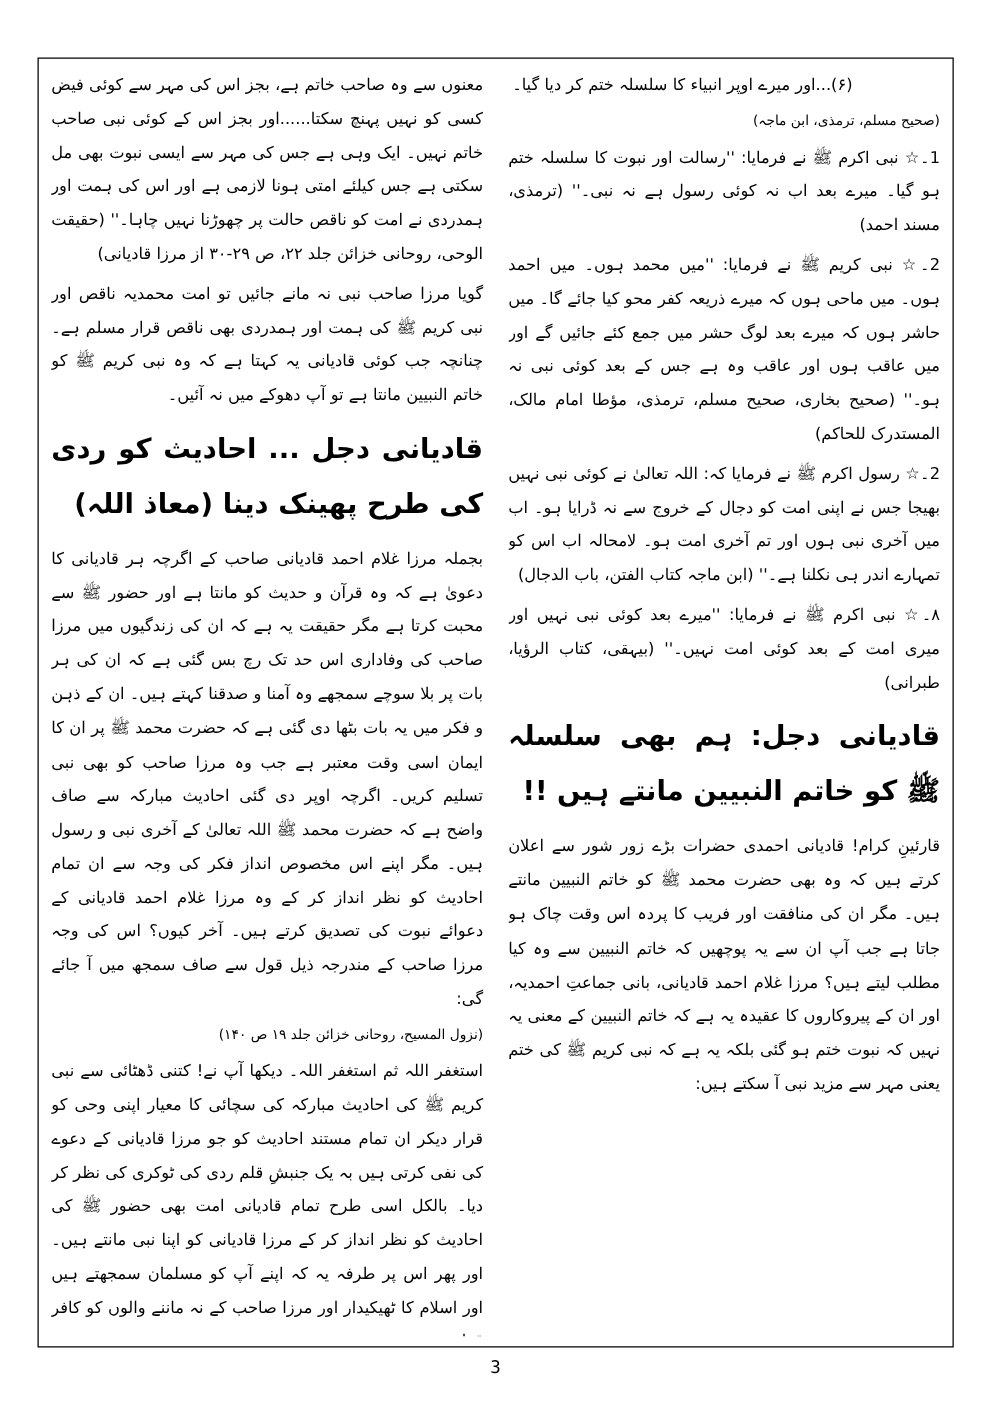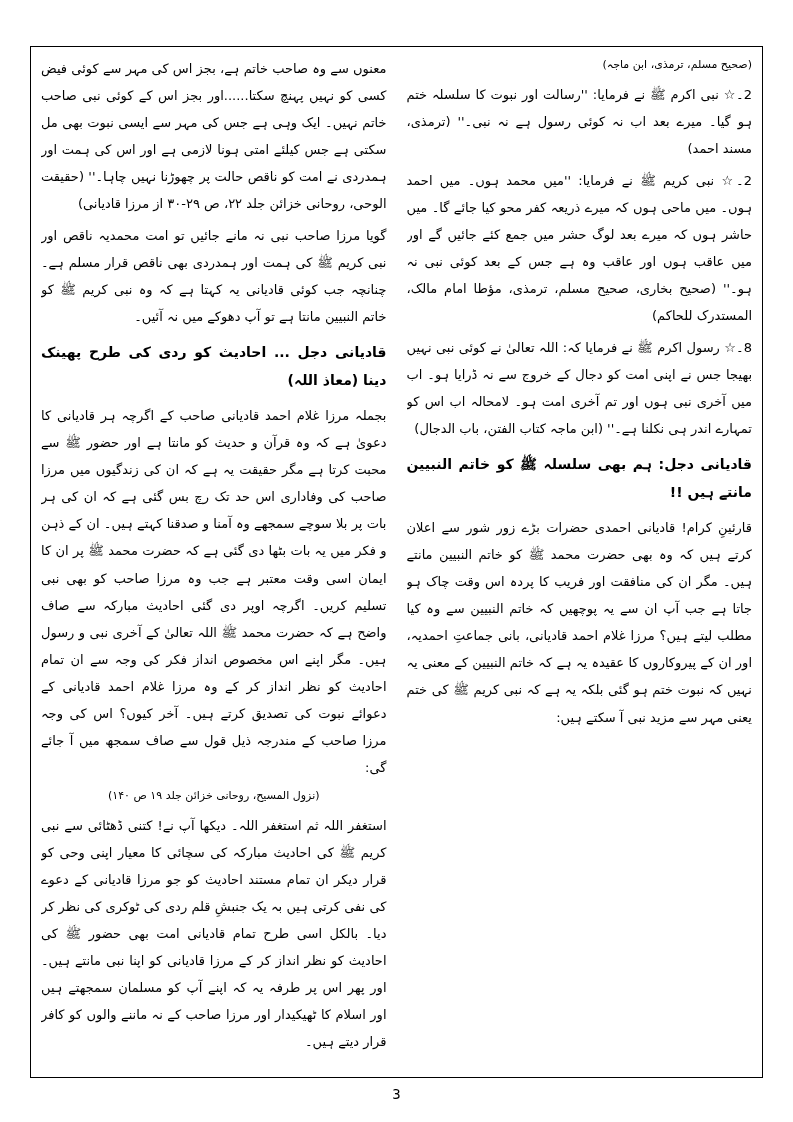--- a/index.html
+++ b/index.html
@@ -47,25 +47,25 @@
   }
   .col p.first-indent {
     text-indent: 70px;
   }
   .citation-line {
     font-size: 11px !important;
     line-height: 1.9 !important;
     text-align: right;
   }
   .citation-line.centered {
-    text-align: center;
+    text-align: right;
   }
   .qheading {
     margin: 8px 0 8px 0;
-    font-size: 14px;
+    font-size: 22px;
     font-weight: bold;
     line-height: 2.0;
     text-align: justify;
   }
   .page-number {
     position: absolute;
     left: 0;
     right: 0;
     top: 1086px;
     text-align: center;
@@ -74,24 +74,26 @@
   }
 </style>
 </head>
 <body>
 
 <div class="sheet">
   <div class="frame">
     <div class="columns">
 
       <div class="col">
+        <p class="first-indent">(۶)...اور میرے اوپر انبیاء کا سلسلہ ختم کر دیا گیا۔</p>
         <p class="citation-line">(صحیح مسلم، ترمذی، ابن ماجہ)</p>
-        <p>2۔☆ نبی اکرم ﷺ نے فرمایا: ''رسالت اور نبوت کا سلسلہ ختم ہو گیا۔ میرے بعد اب نہ کوئی رسول ہے نہ نبی۔'' (ترمذی، مسند احمد)</p>
+        <p>1۔☆ نبی اکرم ﷺ نے فرمایا: ''رسالت اور نبوت کا سلسلہ ختم ہو گیا۔ میرے بعد اب نہ کوئی رسول ہے نہ نبی۔'' (ترمذی، مسند احمد)</p>
         <p>2۔☆ نبی کریم ﷺ نے فرمایا: ''میں محمد ہوں۔ میں احمد ہوں۔ میں ماحی ہوں کہ میرے ذریعہ کفر محو کیا جائے گا۔ میں حاشر ہوں کہ میرے بعد لوگ حشر میں جمع کئے جائیں گے اور میں عاقب ہوں اور عاقب وہ ہے جس کے بعد کوئی نبی نہ ہو۔'' (صحیح بخاری، صحیح مسلم، ترمذی، مؤطا امام مالک، المستدرک للحاکم)</p>
-        <p>8۔☆ رسول اکرم ﷺ نے فرمایا کہ: اللہ تعالیٰ نے کوئی نبی نہیں بھیجا جس نے اپنی امت کو دجال کے خروج سے نہ ڈرایا ہو۔ اب میں آخری نبی ہوں اور تم آخری امت ہو۔ لامحالہ اب اس کو تمہارے اندر ہی نکلنا ہے۔'' (ابن ماجہ کتاب الفتن، باب الدجال)</p>
+        <p>2۔☆ رسول اکرم ﷺ نے فرمایا کہ: اللہ تعالیٰ نے کوئی نبی نہیں بھیجا جس نے اپنی امت کو دجال کے خروج سے نہ ڈرایا ہو۔ اب میں آخری نبی ہوں اور تم آخری امت ہو۔ لامحالہ اب اس کو تمہارے اندر ہی نکلنا ہے۔'' (ابن ماجہ کتاب الفتن، باب الدجال)</p>
+        <p>۸۔☆ نبی اکرم ﷺ نے فرمایا: ''میرے بعد کوئی نبی نہیں اور میری امت کے بعد کوئی امت نہیں۔'' (بیہقی، کتاب الرؤیا، طبرانی)</p>
         <h3 class="qheading">قادیانی دجل: ہم بھی سلسلہ ﷺ کو خاتم النبیین مانتے ہیں !!</h3>
         <p>قارئینِ کرام! قادیانی احمدی حضرات بڑے زور شور سے اعلان کرتے ہیں کہ وہ بھی حضرت محمد ﷺ کو خاتم النبیین مانتے ہیں۔ مگر ان کی منافقت اور فریب کا پردہ اس وقت چاک ہو جاتا ہے جب آپ ان سے یہ پوچھیں کہ خاتم النبیین سے وہ کیا مطلب لیتے ہیں؟ مرزا غلام احمد قادیانی، بانی جماعتِ احمدیہ، اور ان کے پیروکاروں کا عقیدہ یہ ہے کہ خاتم النبیین کے معنی یہ نہیں کہ نبوت ختم ہو گئی بلکہ یہ ہے کہ نبی کریم ﷺ کی ختم یعنی مہر سے مزید نبی آ سکتے ہیں:</p>
 
       </div>
 
       <div class="col">
         <p>معنوں سے وہ صاحب خاتم ہے، بجز اس کی مہر سے کوئی فیض کسی کو نہیں پہنچ سکتا......اور بجز اس کے کوئی نبی صاحب خاتم نہیں۔ ایک وہی ہے جس کی مہر سے ایسی نبوت بھی مل سکتی ہے جس کیلئے امتی ہونا لازمی ہے اور اس کی ہمت اور ہمدردی نے امت کو ناقص حالت پر چھوڑنا نہیں چاہا۔'' (حقیقت الوحی، روحانی خزائن جلد ۲۲، ص ۲۹-۳۰ از مرزا قادیانی)</p>
         <p>گویا مرزا صاحب نبی نہ مانے جائیں تو امت محمدیہ ناقص اور نبی کریم ﷺ کی ہمت اور ہمدردی بھی ناقص قرار مسلم ہے۔ چنانچہ جب کوئی قادیانی یہ کہتا ہے کہ وہ نبی کریم ﷺ کو خاتم النبیین مانتا ہے تو آپ دھوکے میں نہ آئیں۔</p>
         <h3 class="qheading">قادیانی دجل ... احادیث کو ردی کی طرح پھینک دینا (معاذ اللہ)</h3>
         <p>بجملہ مرزا غلام احمد قادیانی صاحب کے اگرچہ ہر قادیانی کا دعویٰ ہے کہ وہ قرآن و حدیث کو مانتا ہے اور حضور ﷺ سے محبت کرتا ہے مگر حقیقت یہ ہے کہ ان کی زندگیوں میں مرزا صاحب کی وفاداری اس حد تک رچ بس گئی ہے کہ ان کی ہر بات پر بلا سوچے سمجھے وہ آمنا و صدقنا کہتے ہیں۔ ان کے ذہن و فکر میں یہ بات بٹھا دی گئی ہے کہ حضرت محمد ﷺ پر ان کا ایمان اسی وقت معتبر ہے جب وہ مرزا صاحب کو بھی نبی تسلیم کریں۔ اگرچہ اوپر دی گئی احادیث مبارکہ سے صاف واضح ہے کہ حضرت محمد ﷺ اللہ تعالیٰ کے آخری نبی و رسول ہیں۔ مگر اپنے اس مخصوص انداز فکر کی وجہ سے ان تمام احادیث کو نظر انداز کر کے وہ مرزا غلام احمد قادیانی کے دعوائے نبوت کی تصدیق کرتے ہیں۔ آخر کیوں؟ اس کی وجہ مرزا صاحب کے مندرجہ ذیل قول سے صاف سمجھ میں آ جائے گی:</p>

